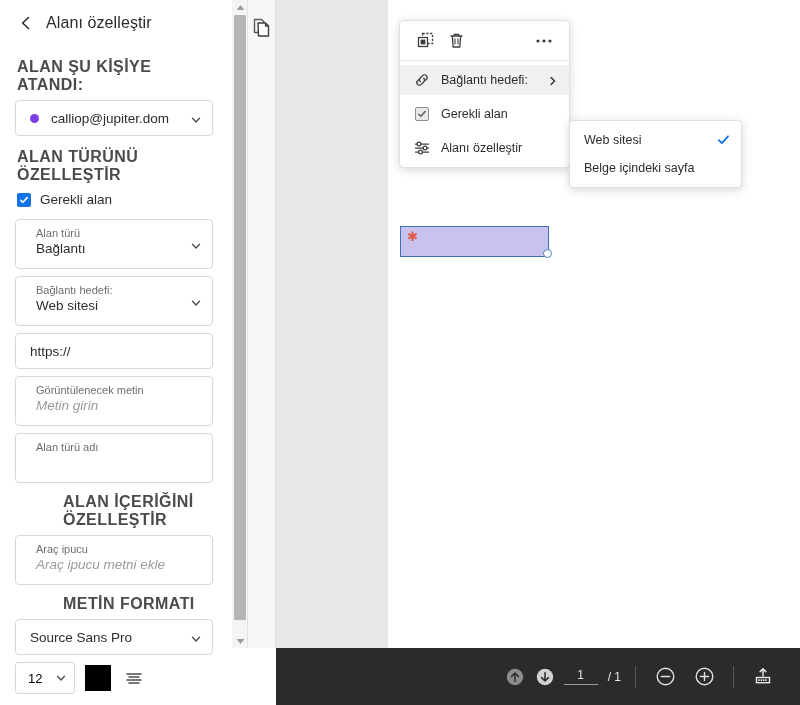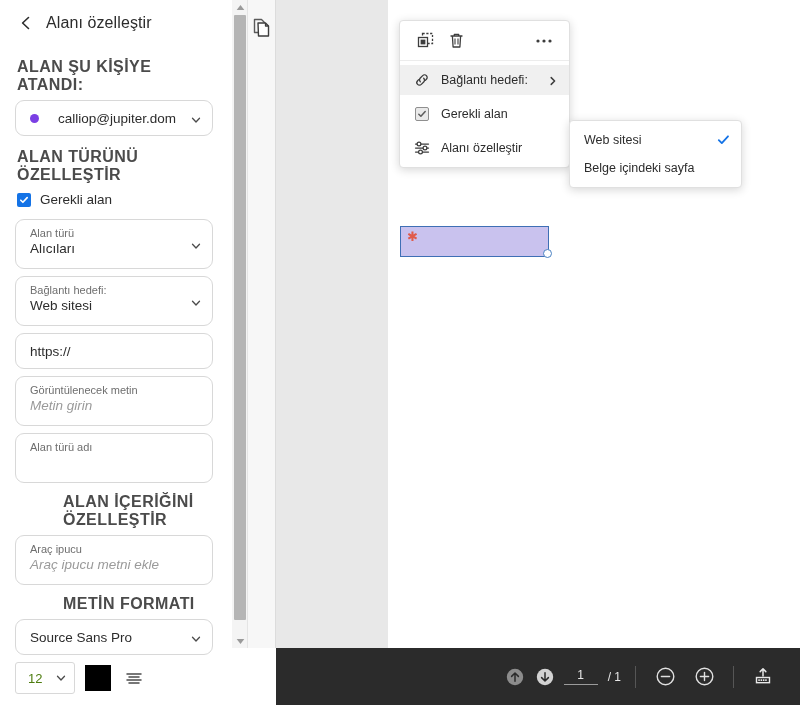--- a/index.html
+++ b/index.html
@@ -35,29 +35,28 @@
 
   .sec-label {
     font-size: 16px; font-weight: 700; color: #4b4b4b;
     letter-spacing: .45px; text-transform: uppercase;
     margin: 12px 0 6px 2px;
   }
   .sec-label.tight { margin-top: 10px; margin-left: 48px; }
 
   .field {
     position: relative;
-    border: 1px solid #d8d8d8; border-radius: 9px;
+    border: 1px solid #d8d8d8; border-radius: 4px;
     background: #fff; height: 36px;
     display: flex; align-items: center;
     padding: 0 30px 0 14px;
     margin-bottom: 7px;
     cursor: pointer;
-    gap: 7px;
-  }
-  .field.tall { height: 50px; display: block; padding: 6px 30px 0 14px; }
+  }
+  .field.tall { height: 50px; display: block; padding: 6px 30px 0 20px; }
   .field.plain { height: 36px; }
   .f-lab { font-size: 11px; color: #6e6e6e; line-height: 14px; }
   .f-val { font-size: 13.5px; color: #2c2c2c; line-height: 17px; }
   .f-val.ph { color: #9a9a9a; font-style: italic; }
   .f-single { font-size: 13.5px; color: #2c2c2c; }
   .chev {
     position: absolute; right: 10px; top: 50%;
     transform: translateY(-50%);
     width: 12px; height: 12px;
   }
@@ -71,21 +70,21 @@
     background: #1473e6; flex: none;
     display: flex; align-items: center; justify-content: center;
   }
   .check-row .lbl { font-size: 13.5px; color: #2c2c2c; }
 
   .font-row { display: flex; align-items: center; gap: 10px; margin-top: 6px; }
   .size-sel {
     position: relative; width: 60px; height: 32px;
     border: 1px solid #d8d8d8; border-radius: 3px;
     display: flex; align-items: center; padding-left: 12px;
-    font-size: 13px; color: #4d7c0f; cursor: pointer;
+    font-size: 13px; color: #000000; cursor: pointer;
   }
   .size-sel .chev { right: 7px; }
   .color-sw {
     width: 26px; height: 26px; background: #000; cursor: pointer;
     border: 1px solid #000;
   }
   .align-btn {
     width: 26px; height: 26px; display: flex;
     align-items: center; justify-content: center; cursor: pointer;
   }
@@ -288,21 +287,21 @@
       <span class="cb-blue">
         <svg width="10" height="10" viewBox="0 0 10 10">
             <path d="M1.8 5.2 L3.9 7.3 L8.2 2.6" fill="none" stroke="#fff" stroke-width="1.6" stroke-linecap="round" stroke-linejoin="round"></path>
           </svg>
       </span>
       <span class="lbl">Gerekli alan</span>
     </div>
 
     <div class="field tall">
       <div class="f-lab">Alan türü</div>
-      <div class="f-val">Alıcıları</div>
+      <div class="f-val">Bağlantı</div>
       <span class="chev">
         <svg width="12" height="12" viewBox="0 0 12 12">
             <path d="M2.5 4.3 L6 8 L9.5 4.3" fill="none" stroke="#4b4b4b" stroke-width="1.3" stroke-linecap="round" stroke-linejoin="round"></path>
           </svg>
       </span>
     </div>
 
     <div class="field tall">
       <div class="f-lab">Bağlantı hedefi:</div>
       <div class="f-val">Web sitesi</div>

